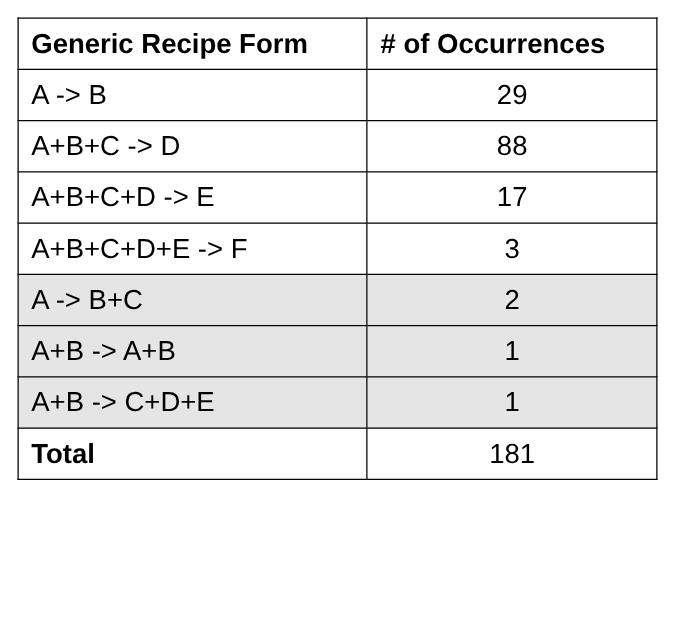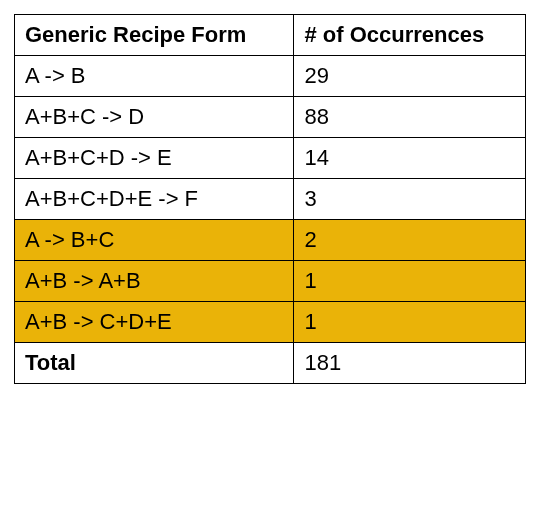--- a/index.html
+++ b/index.html
@@ -22,24 +22,24 @@
       padding: 2px 10px;
       text-align: left;
       vertical-align: middle;
       height: 41px;
     }
     th {
       font-weight: bold;
       background: #fff;
     }
     td.num {
-      text-align: left;
+      text-align: center;
     }
     tr.highlight td {
-      background: #eab308;
+      background: #e5e5e5;
     }
     tr.total td:first-child {
       font-weight: bold;
     }
   </style>
 </head>
 <body>
 
 <table>
   <thead>
@@ -52,21 +52,21 @@
   <tr>
         <td>A -&gt; B</td>
         <td class="num">29</td>
       </tr>
       <tr>
         <td>A+B+C -&gt; D</td>
         <td class="num">88</td>
       </tr>
       <tr>
         <td>A+B+C+D -&gt; E</td>
-        <td class="num">14</td>
+        <td class="num">17</td>
       </tr>
       <tr>
         <td>A+B+C+D+E -&gt; F</td>
         <td class="num">3</td>
       </tr>
       <tr class="highlight">
         <td>A -&gt; B+C</td>
         <td class="num">2</td>
       </tr>
       <tr class="highlight">

